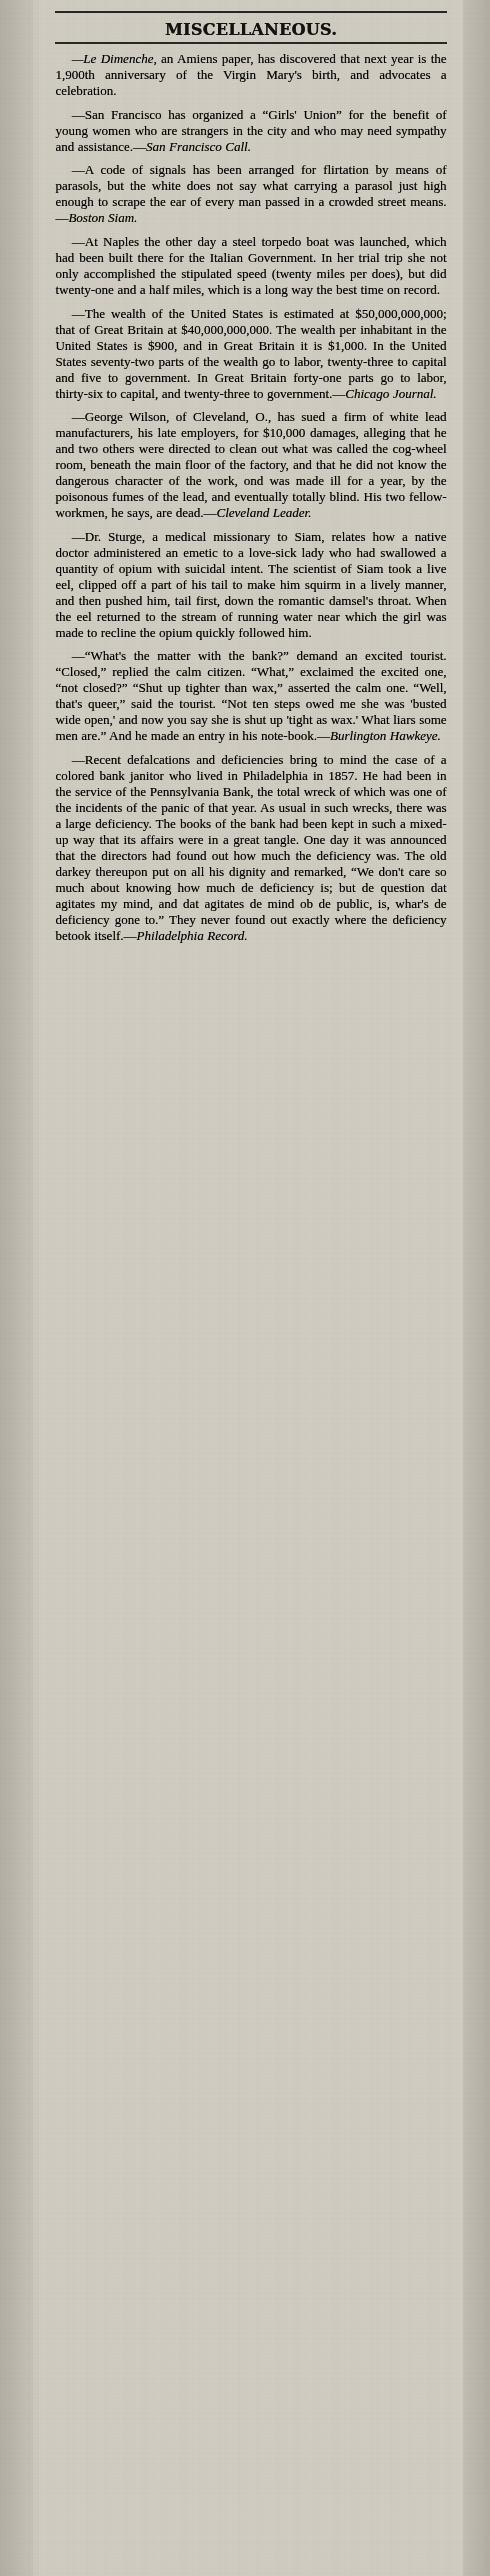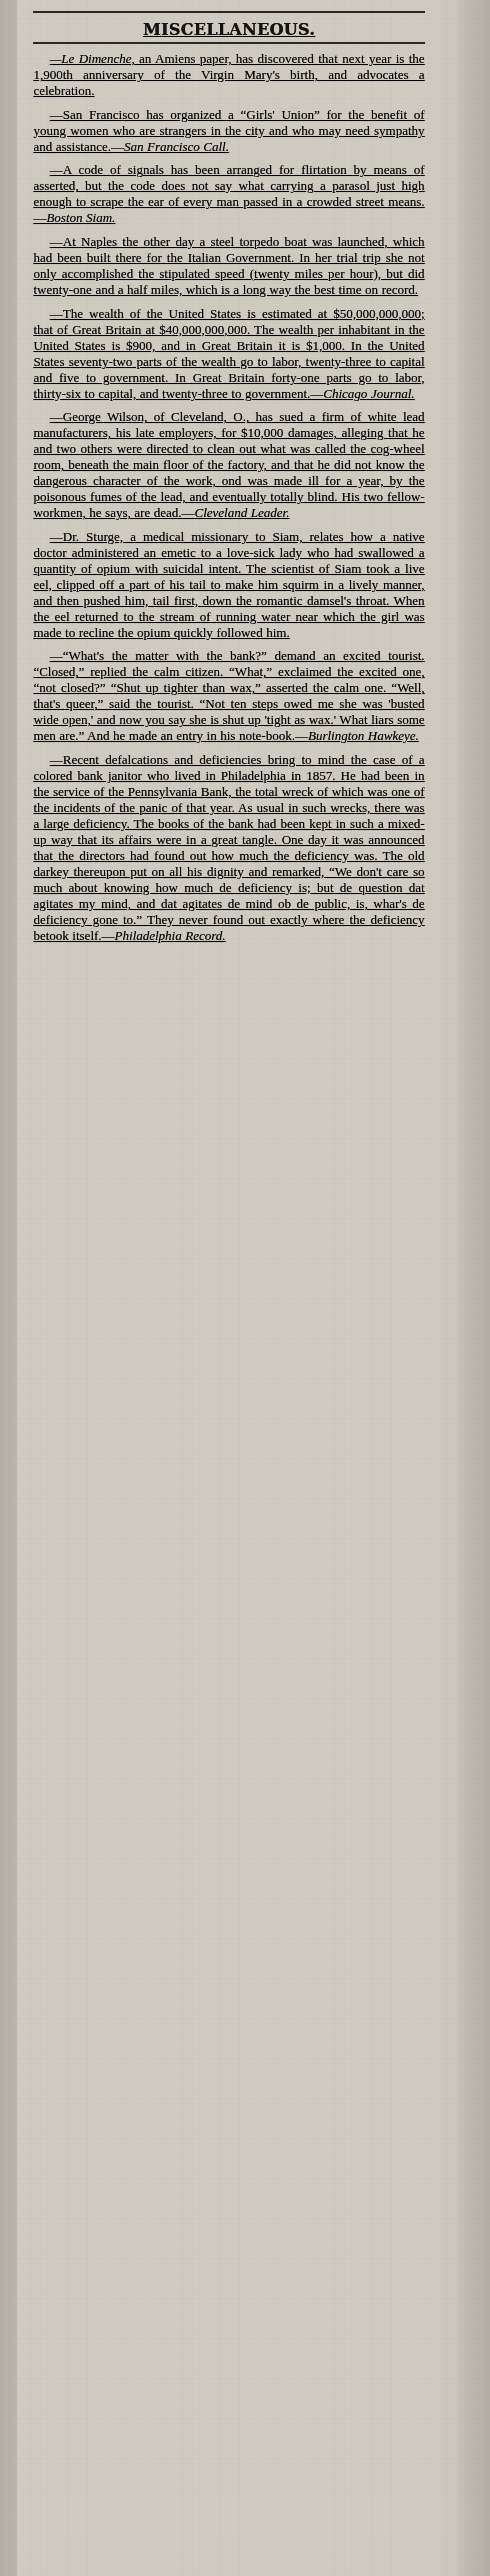--- a/index.html
+++ b/index.html
@@ -13,28 +13,27 @@
   .page {
     width: 490px;
     height: 2576px;
     margin: 0 auto;
     background: #cfcabf;
     position: relative;
     overflow: hidden;
   }
   .column {
     position: absolute;
-    left: 17px;
+    left: 39px;
     top: 0;
     width: 424px;
     height: 2576px;
     background: #d3cec3;
     box-sizing: border-box;
     padding: 11.4px 16.4px 12.6px 16.4px;
-    text-decoration: underline;
   }
   .rule-top {
     height: 1.9px;
     background: #2a2824;
     margin: 0 0 6.3px 0;
   }
   .rule-under-head {
     height: 1.3px;
     background: #2a2824;
     margin: 3.8px 0 7.6px 0;
@@ -92,23 +91,23 @@
 
   <div class="column">
     <div class="rule-top"></div>
     <h1 class="headline">MISCELLANEOUS.</h1>
     <div class="rule-under-head"></div>
 
     <p class="item"><span class="src">—Le Dimenche,</span><span> an Amiens paper, has discovered that next year is the 1,900th anniversary of the Virgin Mary's birth, and advocates a celebration.</span><span class="src"></span></p>
 
     <p class="item"><span class="src"></span><span>—San Francisco has organized a “Girls' Union” for the benefit of young women who are strangers in the city and who may need sympathy and assistance.—</span><span class="src">San Francisco Call.</span></p>
 
-    <p class="item"><span class="src"></span><span>—A code of signals has been arranged for flirtation by means of asserted, but the code does not say what carrying a parasol just high enough to scrape the ear of every man passed in a crowded street means.—</span><span class="src">Boston Siam.</span></p>
+    <p class="item"><span class="src"></span><span>—A code of signals has been arranged for flirtation by means of parasols, but the white does not say what carrying a parasol just high enough to scrape the ear of every man passed in a crowded street means.—</span><span class="src">Boston Siam.</span></p>
 
-    <p class="item"><span class="src"></span><span>—At Naples the other day a steel torpedo boat was launched, which had been built there for the Italian Government. In her trial trip she not only accomplished the stipulated speed (twenty miles per hour), but did twenty-one and a half miles, which is a long way the best time on record.</span><span class="src"></span></p>
+    <p class="item"><span class="src"></span><span>—At Naples the other day a steel torpedo boat was launched, which had been built there for the Italian Government. In her trial trip she not only accomplished the stipulated speed (twenty miles per does), but did twenty-one and a half miles, which is a long way the best time on record.</span><span class="src"></span></p>
 
     <p class="item"><span class="src"></span><span>—The wealth of the United States is estimated at $50,000,000,000; that of Great Britain at $40,000,000,000. The wealth per inhabitant in the United States is $900, and in Great Britain it is $1,000. In the United States seventy-two parts of the wealth go to labor, twenty-three to capital and five to government. In Great Britain forty-one parts go to labor, thirty-six to capital, and twenty-three to government.—</span><span class="src">Chicago Journal.</span></p>
 
     <p class="item"><span class="src"></span><span>—George Wilson, of Cleveland, O., has sued a firm of white lead manufacturers, his late employers, for $10,000 damages, alleging that he and two others were directed to clean out what was called the cog-wheel room, beneath the main floor of the factory, and that he did not know the dangerous character of the work, ond was made ill for a year, by the poisonous fumes of the lead, and eventually totally blind. His two fellow-workmen, he says, are dead.—</span><span class="src">Cleveland Leader.</span></p>
 
     <p class="item"><span class="src"></span><span>—Dr. Sturge, a medical missionary to Siam, relates how a native doctor administered an emetic to a love-sick lady who had swallowed a quantity of opium with suicidal intent. The scientist of Siam took a live eel, clipped off a part of his tail to make him squirm in a lively manner, and then pushed him, tail first, down the romantic damsel's throat. When the eel returned to the stream of running water near which the girl was made to recline the opium quickly followed him.</span><span class="src"></span></p>
 
     <p class="item"><span class="src"></span><span>—“What's the matter with the bank?” demand an excited tourist. “Closed,” replied the calm citizen. “What,” exclaimed the excited one, “not closed?” “Shut up tighter than wax,” asserted the calm one. “Well, that's queer,” said the tourist. “Not ten steps owed me she was 'busted wide open,' and now you say she is shut up 'tight as wax.' What liars some men are.” And he made an entry in his note-book.—</span><span class="src">Burlington Hawkeye.</span></p>
 
     <p class="item"><span class="src"></span><span>—Recent defalcations and deficiencies bring to mind the case of a colored bank janitor who lived in Philadelphia in 1857. He had been in the service of the Pennsylvania Bank, the total wreck of which was one of the incidents of the panic of that year. As usual in such wrecks, there was a large deficiency. The books of the bank had been kept in such a mixed-up way that its affairs were in a great tangle. One day it was announced that the directors had found out how much the deficiency was. The old darkey thereupon put on all his dignity and remarked, “We don't care so much about knowing how much de deficiency is; but de question dat agitates my mind, and dat agitates de mind ob de public, is, whar's de deficiency gone to.” They never found out exactly where the deficiency betook itself.—</span><span class="src">Philadelphia Record.</span></p>

